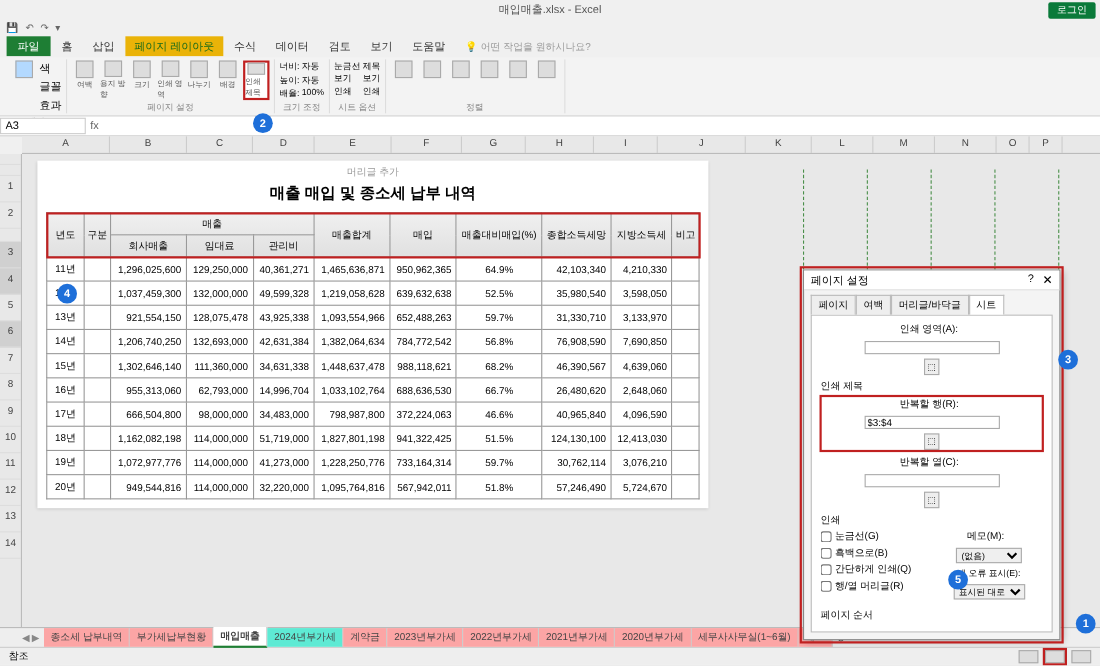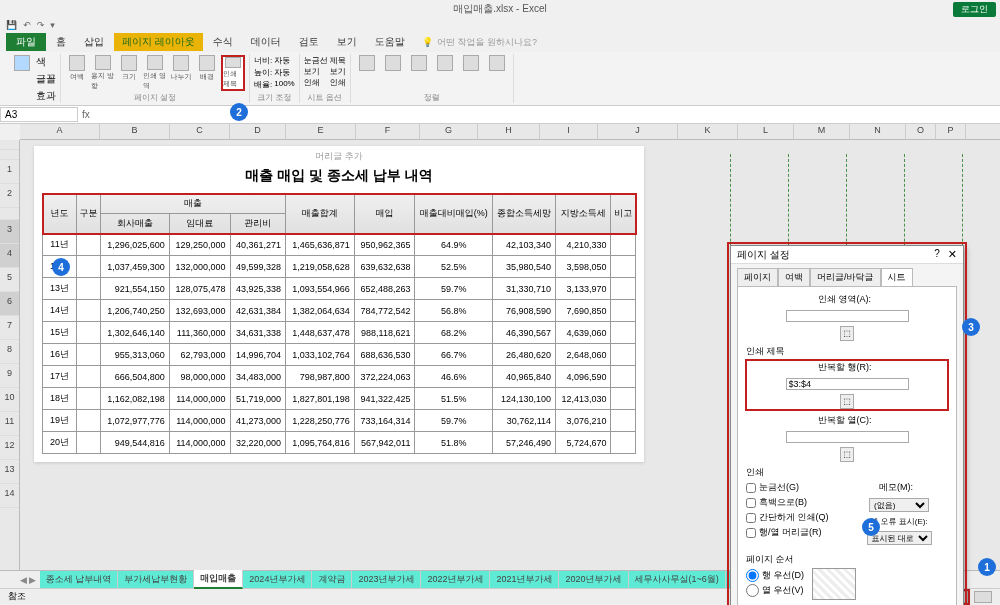--- a/index.html
+++ b/index.html
@@ -75,21 +75,21 @@
     .radio-row { display: flex; align-items: center; gap: 3px; margin-bottom: 2px; }
     .two-col { display: flex; gap: 6px; }
     .two-col > div { flex: 1; }
     .page-order-img { width: 44px; height: 32px; border: 1px solid #999; background: repeating-linear-gradient(45deg,#eee,#eee 3px,#fff 3px,#fff 6px); }
     .dialog-buttons { display: flex; justify-content: flex-end; gap: 4px; margin-top: 6px; }
     .dialog-btn { padding: 2px 10px; font-size: 9px; border: 1px solid #888; background: #eee; cursor: pointer; }
     .dialog-btn.highlighted { outline: 2px solid #c02020; }
     .red-outline-row { outline: 2px solid #c02020; outline-offset: -1px; padding: 1px; }
     
     .sheet-tabs { height: 18px; display: flex; align-items: center; background: #eee; border-top: 1px solid #bbb; padding-left: 20px; font-size: 9px; gap: 0; }
-    .sheet-tab { padding: 2px 6px; border-right: 1px solid #ccc; cursor: pointer; background: #5eead4; color: #444; }
+    .sheet-tab { padding: 2px 6px; border-right: 1px solid #ccc; cursor: pointer; background: #fca5a5; color: #444; }
     .sheet-tab.active { background: #fff; border-bottom: 2px solid #1e7e34; font-weight: bold; }
     .sheet-tab.green { background: #5eead4; }
     .sheet-nav { display: flex; gap: 2px; margin-right: 4px; color: #888; }
     
     .status-bar { height: 16px; background: #eee; display: flex; align-items: center; justify-content: space-between; padding: 0 8px; font-size: 9px; border-top: 1px solid #ccc; }
     .status-right { display: flex; align-items: center; gap: 6px; }
     .view-btn { width: 18px; height: 12px; border: 1px solid #aaa; background: #ddd; }
     .view-btn.highlighted { outline: 2px solid #c02020; }
     .combo { border: 1px solid #aaa; height: 14px; font-size: 8px; min-width: 60px; }
   </style>
@@ -503,33 +503,20 @@
             <label style="min-width:40px">메모(M):</label>
             <select class="combo"><option>(없음)</option></select>
           </div>
         <div class="dialog-row">
             <label style="min-width:40px;font-size:8px">셀 오류 표시(E):</label>
             <select class="combo"><option>표시된 대로</option></select>
           </div>
       </div>
     </div>
     <div class="section-label">페이지 순서</div>
-    <div style="display:flex;gap:8px;align-items:center">
-      <div>
-        <div class="radio-row">
-            <input type="radio" checked="" style="">
-            <span>행 우선(D)</span>
-          </div>
-        <div class="radio-row">
-            <input type="radio" style="">
-            <span>열 우선(V)</span>
-          </div>
-      </div>
-      <div class="page-order-img"></div>
-    </div>
   </div>
 </div>
 
 <div class="blue-badge" style="right:20px;top:318px">3</div>
 <div class="blue-badge" style="right:120px;top:518px">5</div>
 <div class="blue-badge" style="right:4px;top:558px">1</div>
 
 <div class="sheet-tabs">
   <div class="sheet-nav">
       <span>◀</span>

